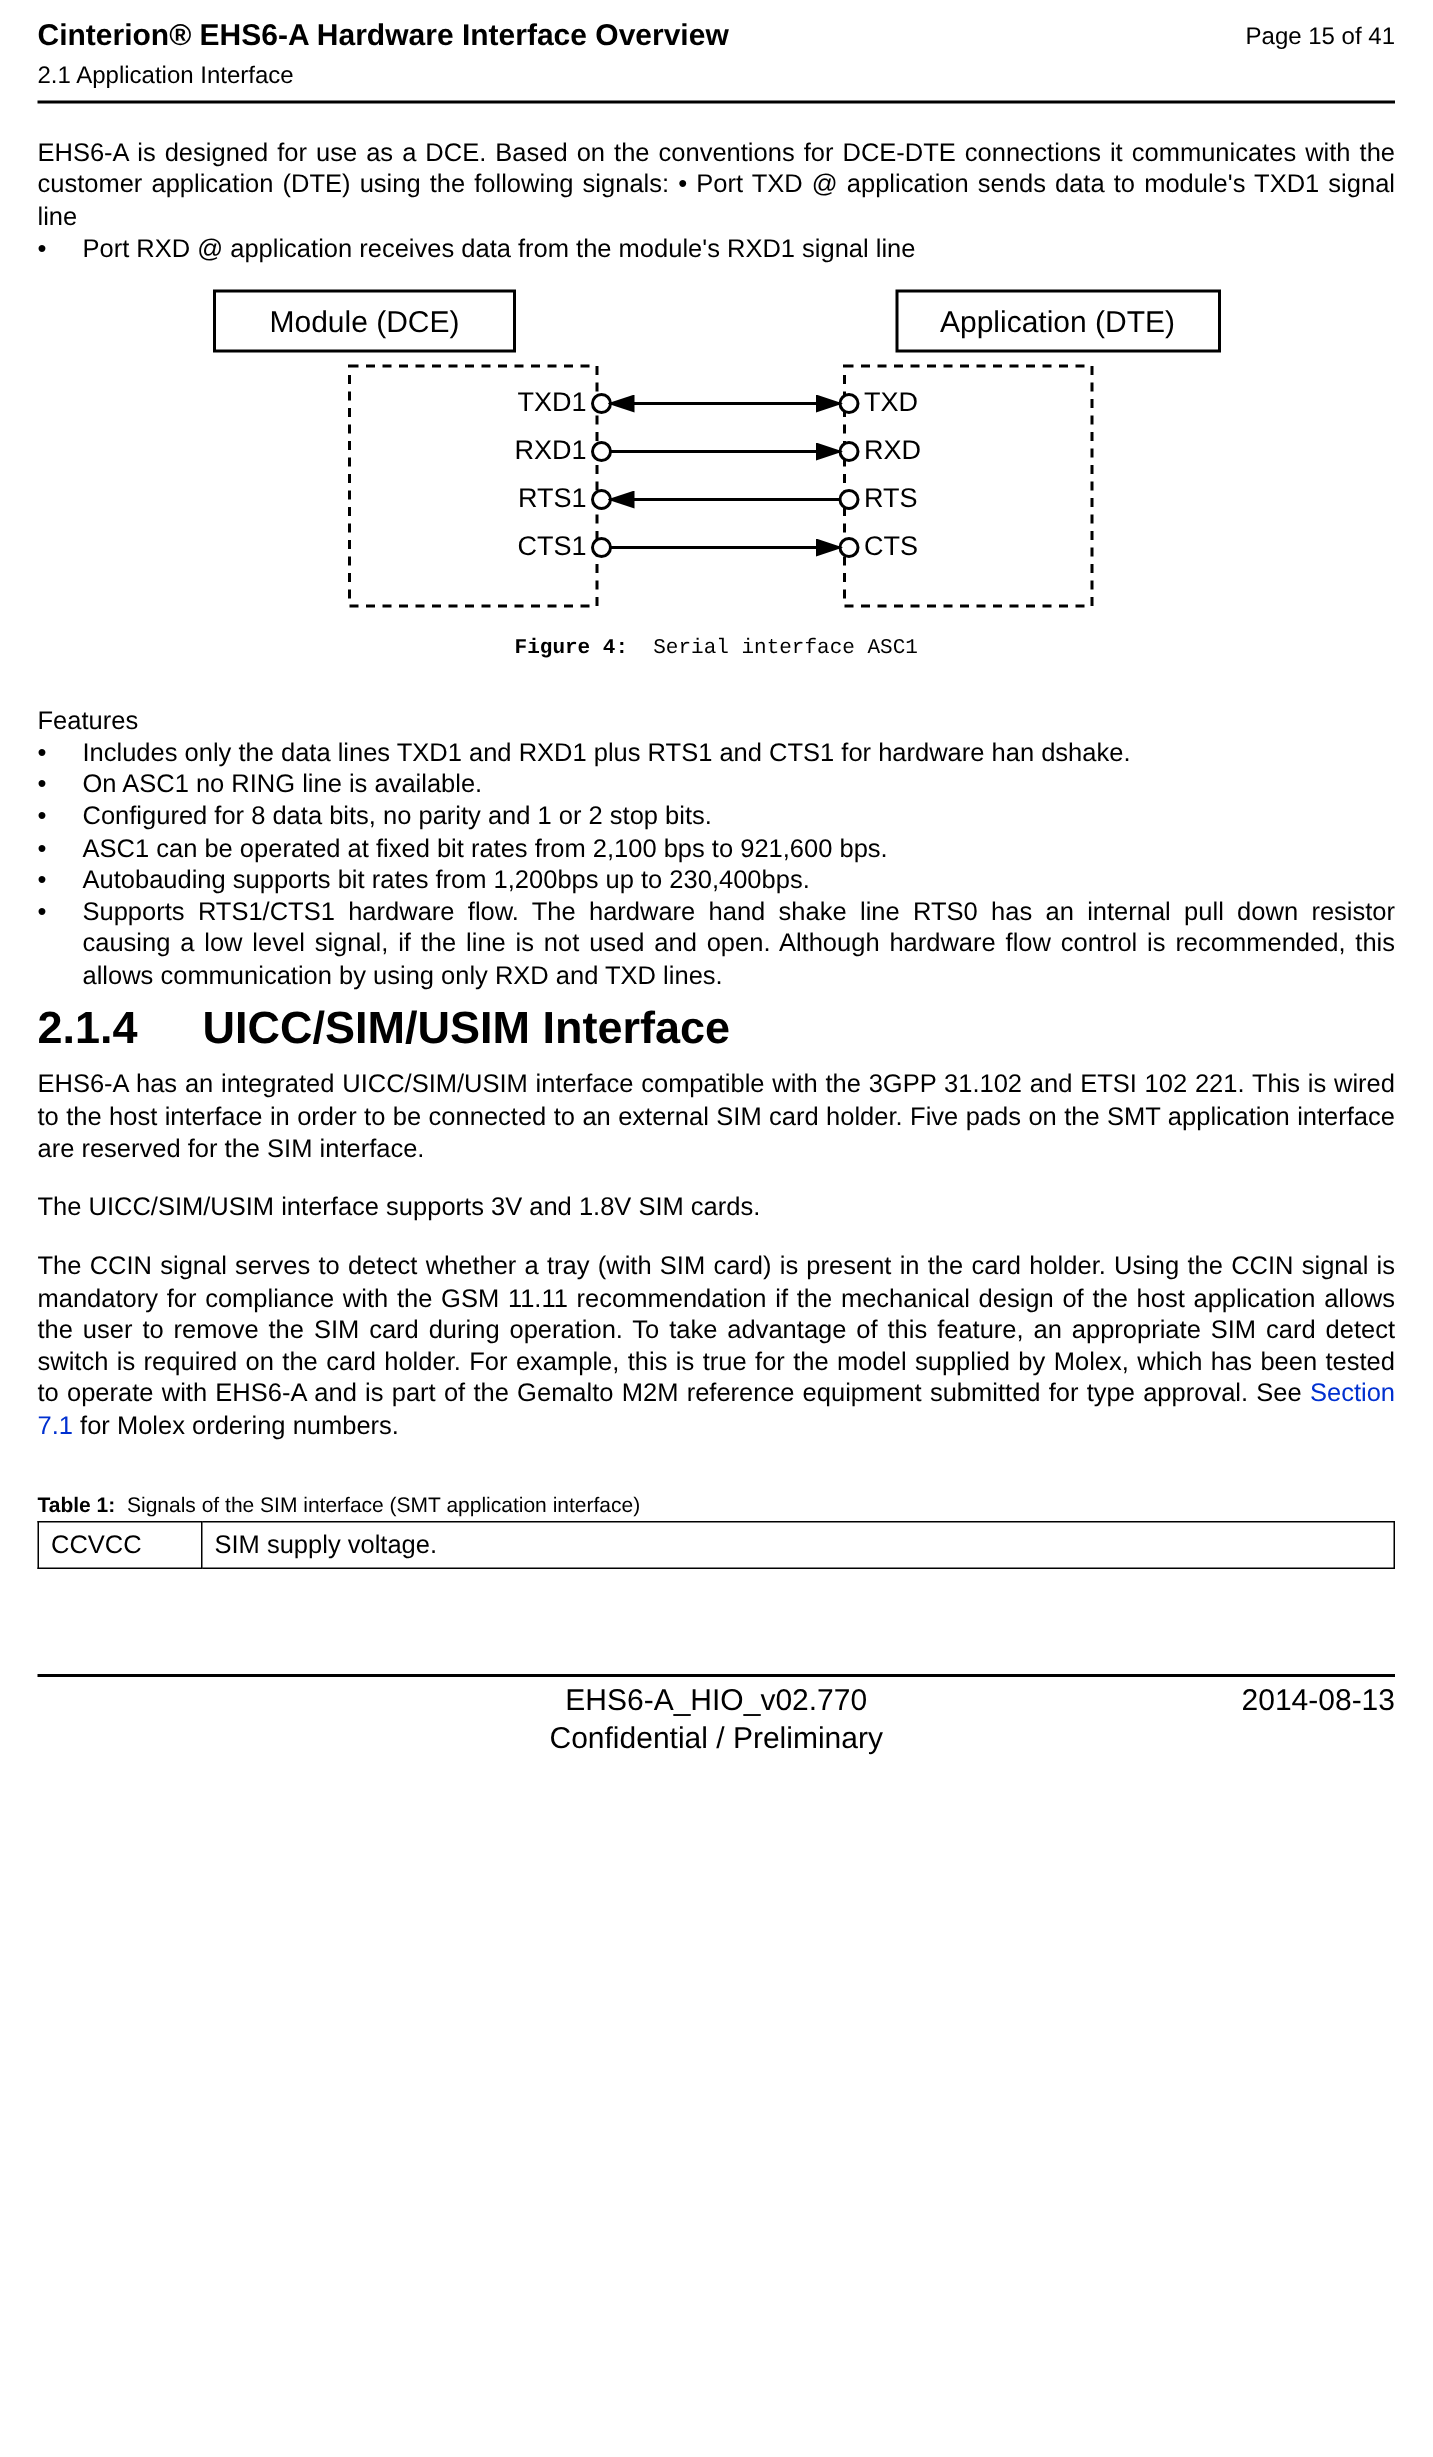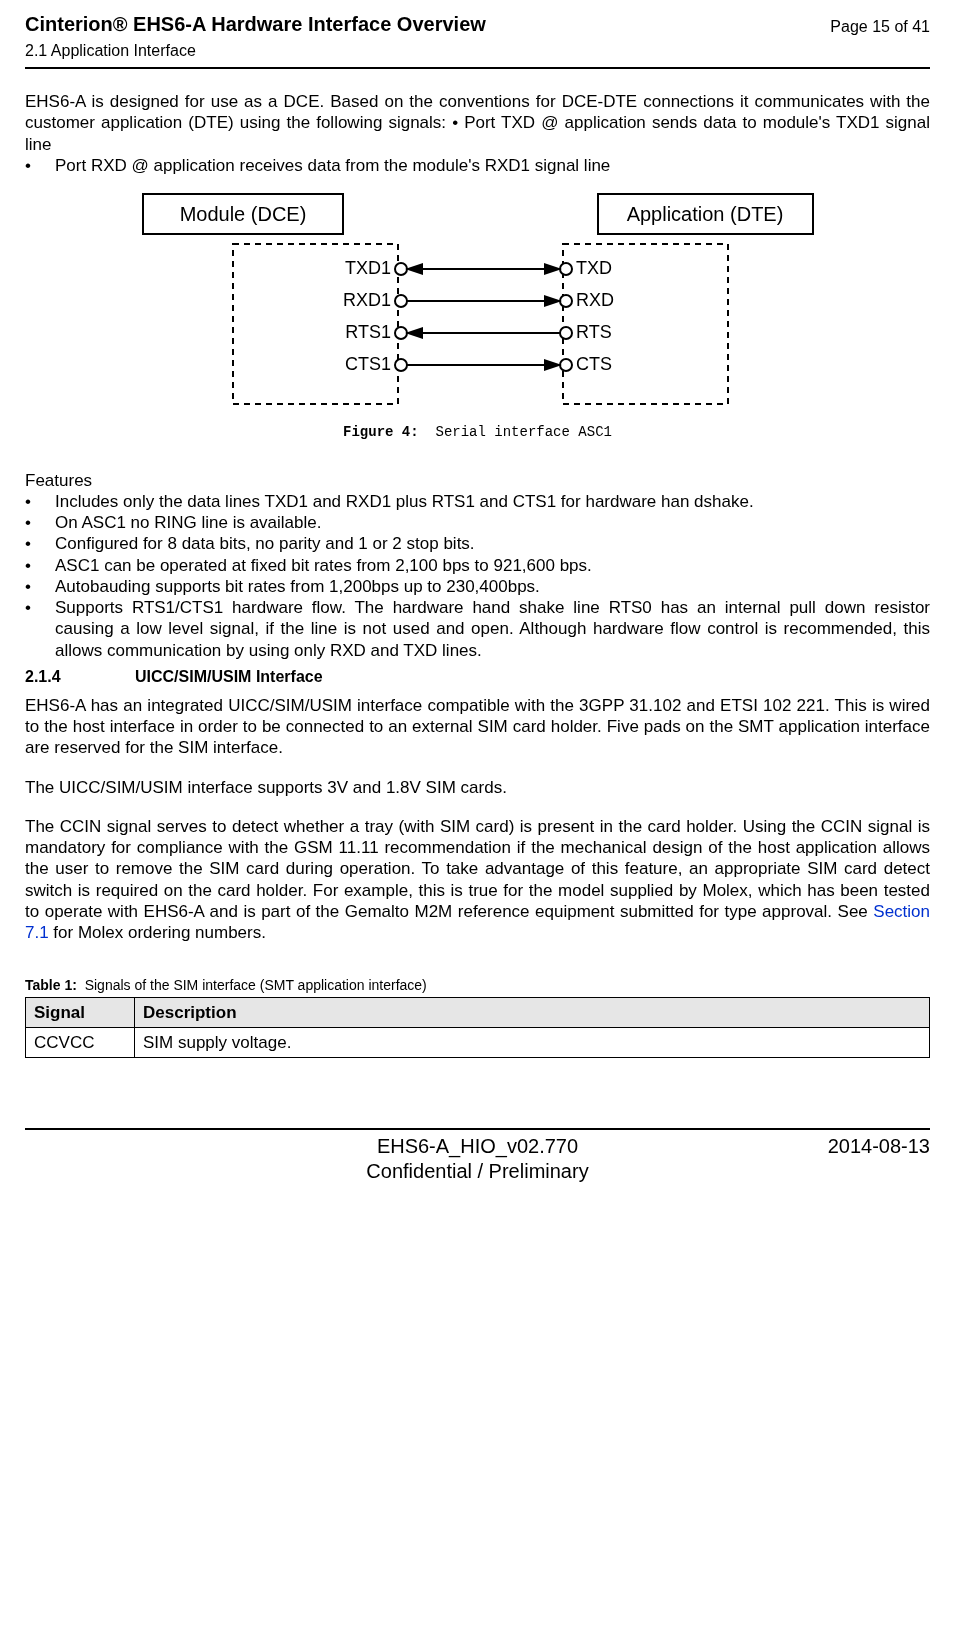--- a/index.html
+++ b/index.html
@@ -7,21 +7,21 @@
     font-size: 17px;
     margin: 0;
     padding: 0 25px;
     color: #000;
     line-height: 1.25;
     width: 905px;
   }
   .header-row {
     display: flex;
     justify-content: space-between;
-    align-items: flex-end;
+    align-items: center;
     margin-top: 12px;
     gap: 12px;
   }
   .doc-title {
     font-weight: bold;
     font-size: 20px;
   }
   .page-num {
     font-size: 16px;
   }
@@ -61,21 +61,21 @@
   }
   .fig-caption {
     text-align: center;
     font-size: 14px;
     margin-top: 10px;
     margin-bottom: 28px;
     font-family: Liberation Mono, monospace;
   }
   .fig-caption b { font-weight: bold; }
   .section-head {
-    font-size: 16px;
+    font-size: 30px;
     font-weight: bold;
     margin-top: 6px;
     margin-bottom: 8px;
   }
   .sec-num {
     display: inline-block;
     width: 110px;
   }
   .link { color: #0030d0; }
   .table-caption {
@@ -219,24 +219,20 @@
 <p class="body-para" style="margin-top:18px">The UICC/SIM/USIM interface supports 3V and 1.8V SIM cards.</p>
 <p class="body-para" style="margin-top:18px">
   <span>The CCIN signal serves to detect whether a tray (with SIM card) is present in the card holder. Using the CCIN signal is mandatory for compliance with the GSM 11.11 recommendation if the mechanical design of the host application allows the user to remove the SIM card during operation. To take advantage of this feature, an appropriate SIM card detect switch is required on the card holder. For example, this is true for the model supplied by Molex, which has been tested to operate with EHS6-A and is part of the Gemalto M2M reference equipment submitted for type approval. See </span><span class="link">Section 7.1</span><span> for Molex ordering numbers.</span>
 </p>
 
 <div class="table-caption">
   <b>Table 1:</b>&nbsp;&nbsp;<span>Signals of the SIM interface (SMT application interface)</span>
 </div>
 <table class="sim">
   <tbody>
-      <tr>
-    <th class="col-signal">Signal</th>
-    <th>Description</th>
-  </tr>
   <tr>
     <td class="col-signal">CCVCC</td>
     <td>SIM supply voltage.</td>
   </tr>
 </tbody>
   </table>
 
 <div class="footer-block">
   <hr class="footer-line">
   <div class="footer-row">

